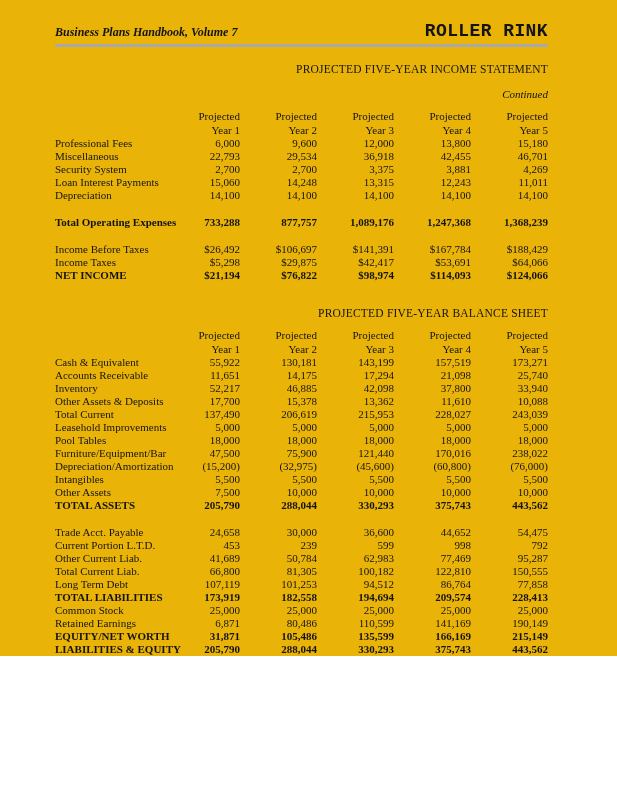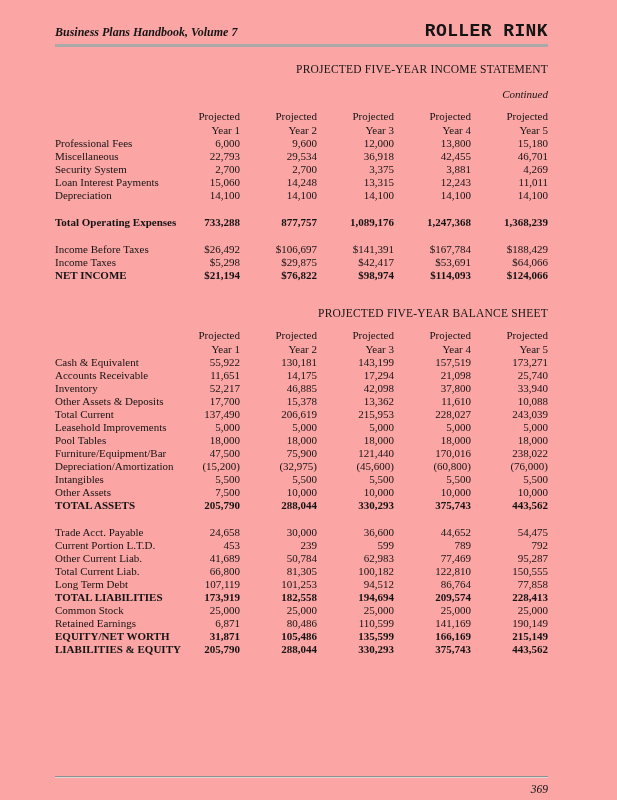--- a/index.html
+++ b/index.html
@@ -3,22 +3,22 @@
 <meta charset="utf-8">
 <style>
   html, body {
     margin: 0;
     padding: 0;
     background: #ffffff;
   }
   .page {
     position: relative;
     width: 617px;
-    height: 800px;
-    background: #fca5a5;
+    height: 656px;
+    background: #eab308;
     overflow: hidden;
     font-family: "Liberation Serif", serif;
     color: #141414;
   }
   .content {
     position: absolute;
     left: 55px;
     top: 0;
     width: 493px;
   }
@@ -365,21 +365,21 @@
           <td class="num">30,000</td>
           <td class="num">36,600</td>
           <td class="num">44,652</td>
           <td class="num">54,475</td>
         </tr>
           <tr>
           <td class="label">Current Portion L.T.D.</td>
           <td class="num">453</td>
           <td class="num">239</td>
           <td class="num">599</td>
-          <td class="num">789</td>
+          <td class="num">998</td>
           <td class="num">792</td>
         </tr>
           <tr>
           <td class="label">Other Current Liab.</td>
           <td class="num">41,689</td>
           <td class="num">50,784</td>
           <td class="num">62,983</td>
           <td class="num">77,469</td>
           <td class="num">95,287</td>
         </tr>

